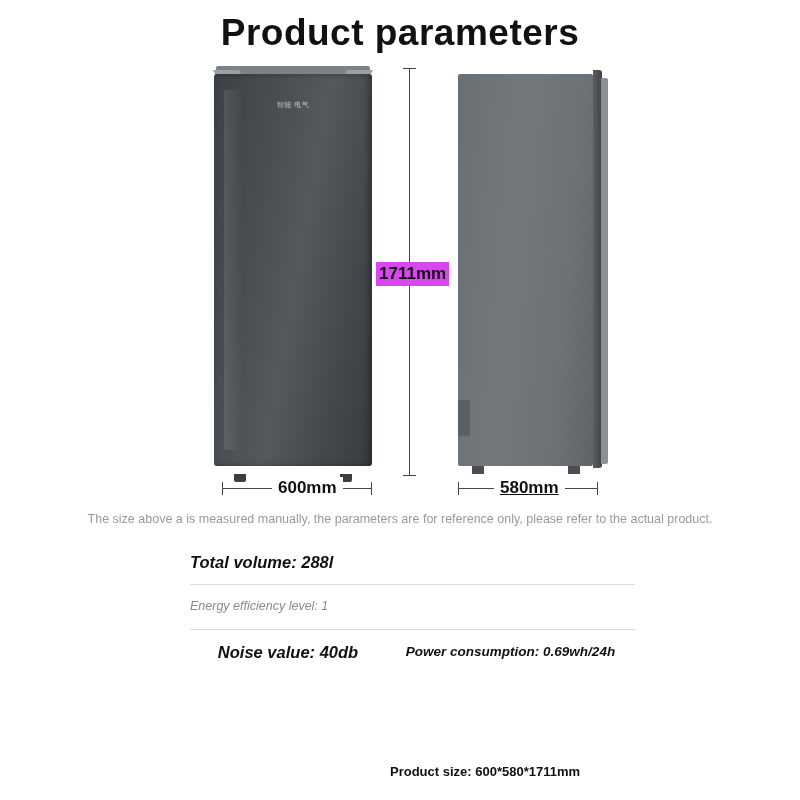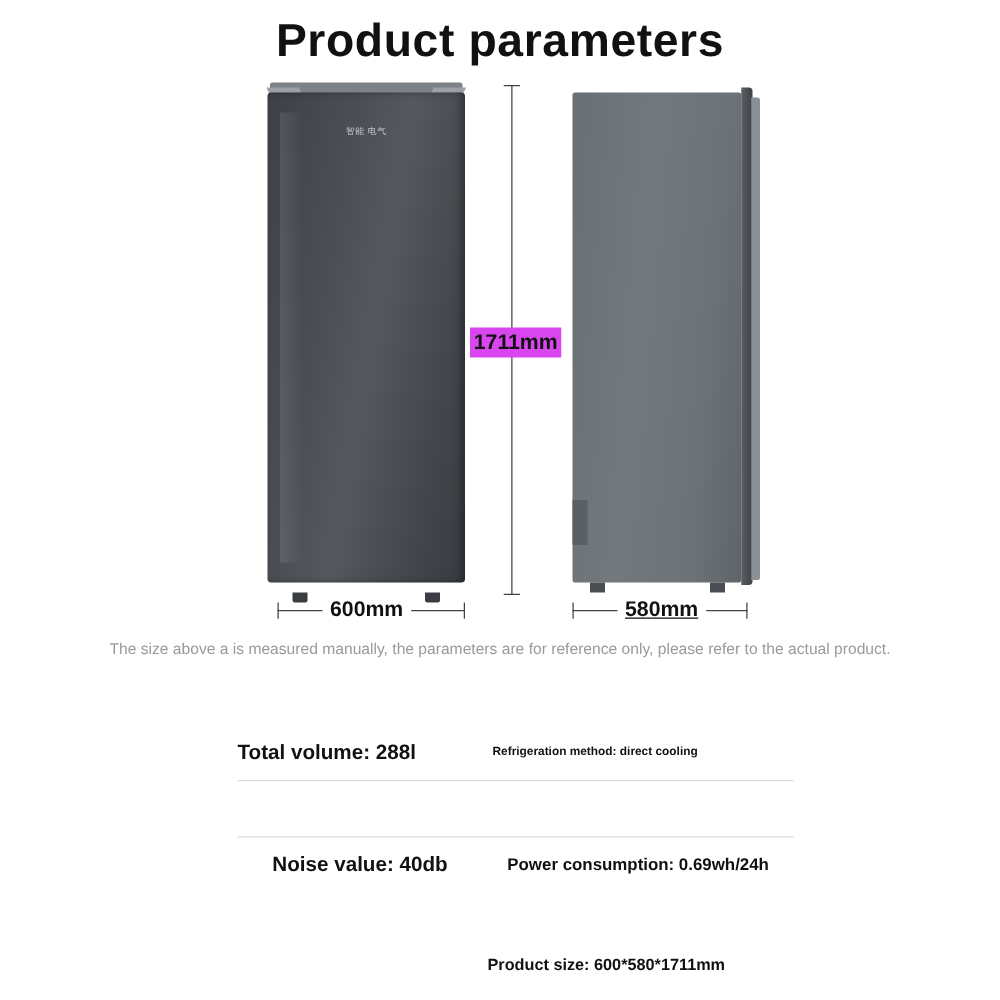--- a/index.html
+++ b/index.html
@@ -208,41 +208,42 @@
   .dim-h .cap.r { right: 0; }
   .dim-h-label {
     position: absolute;
     font-size: 17px;
     font-weight: bold;
     background: #fff;
     padding: 1px 6px;
     color: #111;
   }
   #dim-front-h { left: 222px; top: 488px; width: 150px; }
-  #dim-front-h-label { left: 258px; top: 477px; }
+  #dim-front-h-label { left: 272px; top: 477px; }
   #dim-side-h { left: 458px; top: 488px; width: 140px; }
   #dim-side-h-label { left: 494px; top: 477px; text-decoration: underline; }
 
   
   .disclaimer {
     position: absolute;
     top: 512px;
     left: 0;
     width: 800px;
     text-align: center;
     font-size: 12.5px;
     color: #9a9a9a;
   }
 
   
   .spec-table {
     position: absolute;
     left: 190px;
-    top: 580px;
+    top: 540px;
     width: 445px;
+    font-style: italic;
   }
   .spec-row {
     display: flex;
     align-items: center;
     border-bottom: 1px solid #dcdcdc;
     min-height: 45px;
     padding: 4px 0;
     box-sizing: border-box;
   }
   .spec-row:last-child {
@@ -315,23 +316,23 @@
     <div class="cap l"></div>
     <div class="cap r"></div>
   </div>
   <div class="dim-h-label" id="dim-side-h-label">580mm</div>
 
   <div class="disclaimer">The size above a is measured manually, the parameters are for reference only, please refer to the actual product.</div>
 
   <div class="spec-table">
     <div class="spec-row">
       <div class="spec-cell left t-lg">Total volume: 288l</div>
-      <div class="spec-cell right t-sm">Refrigeration method: direct cooling</div>
     </div>
     <div class="spec-row">
+      <div class="spec-cell left t-gray">Energy efficiency level: 1</div>
     </div>
     <div class="spec-row">
       <div class="spec-cell left t-lg">Noise value: 40db</div>
       <div class="spec-cell right t-md">Power consumption: 0.69wh/24h</div>
     </div>
   </div>
 
   <div class="product-size">Product size: 600*580*1711mm</div>
 
 </div>

